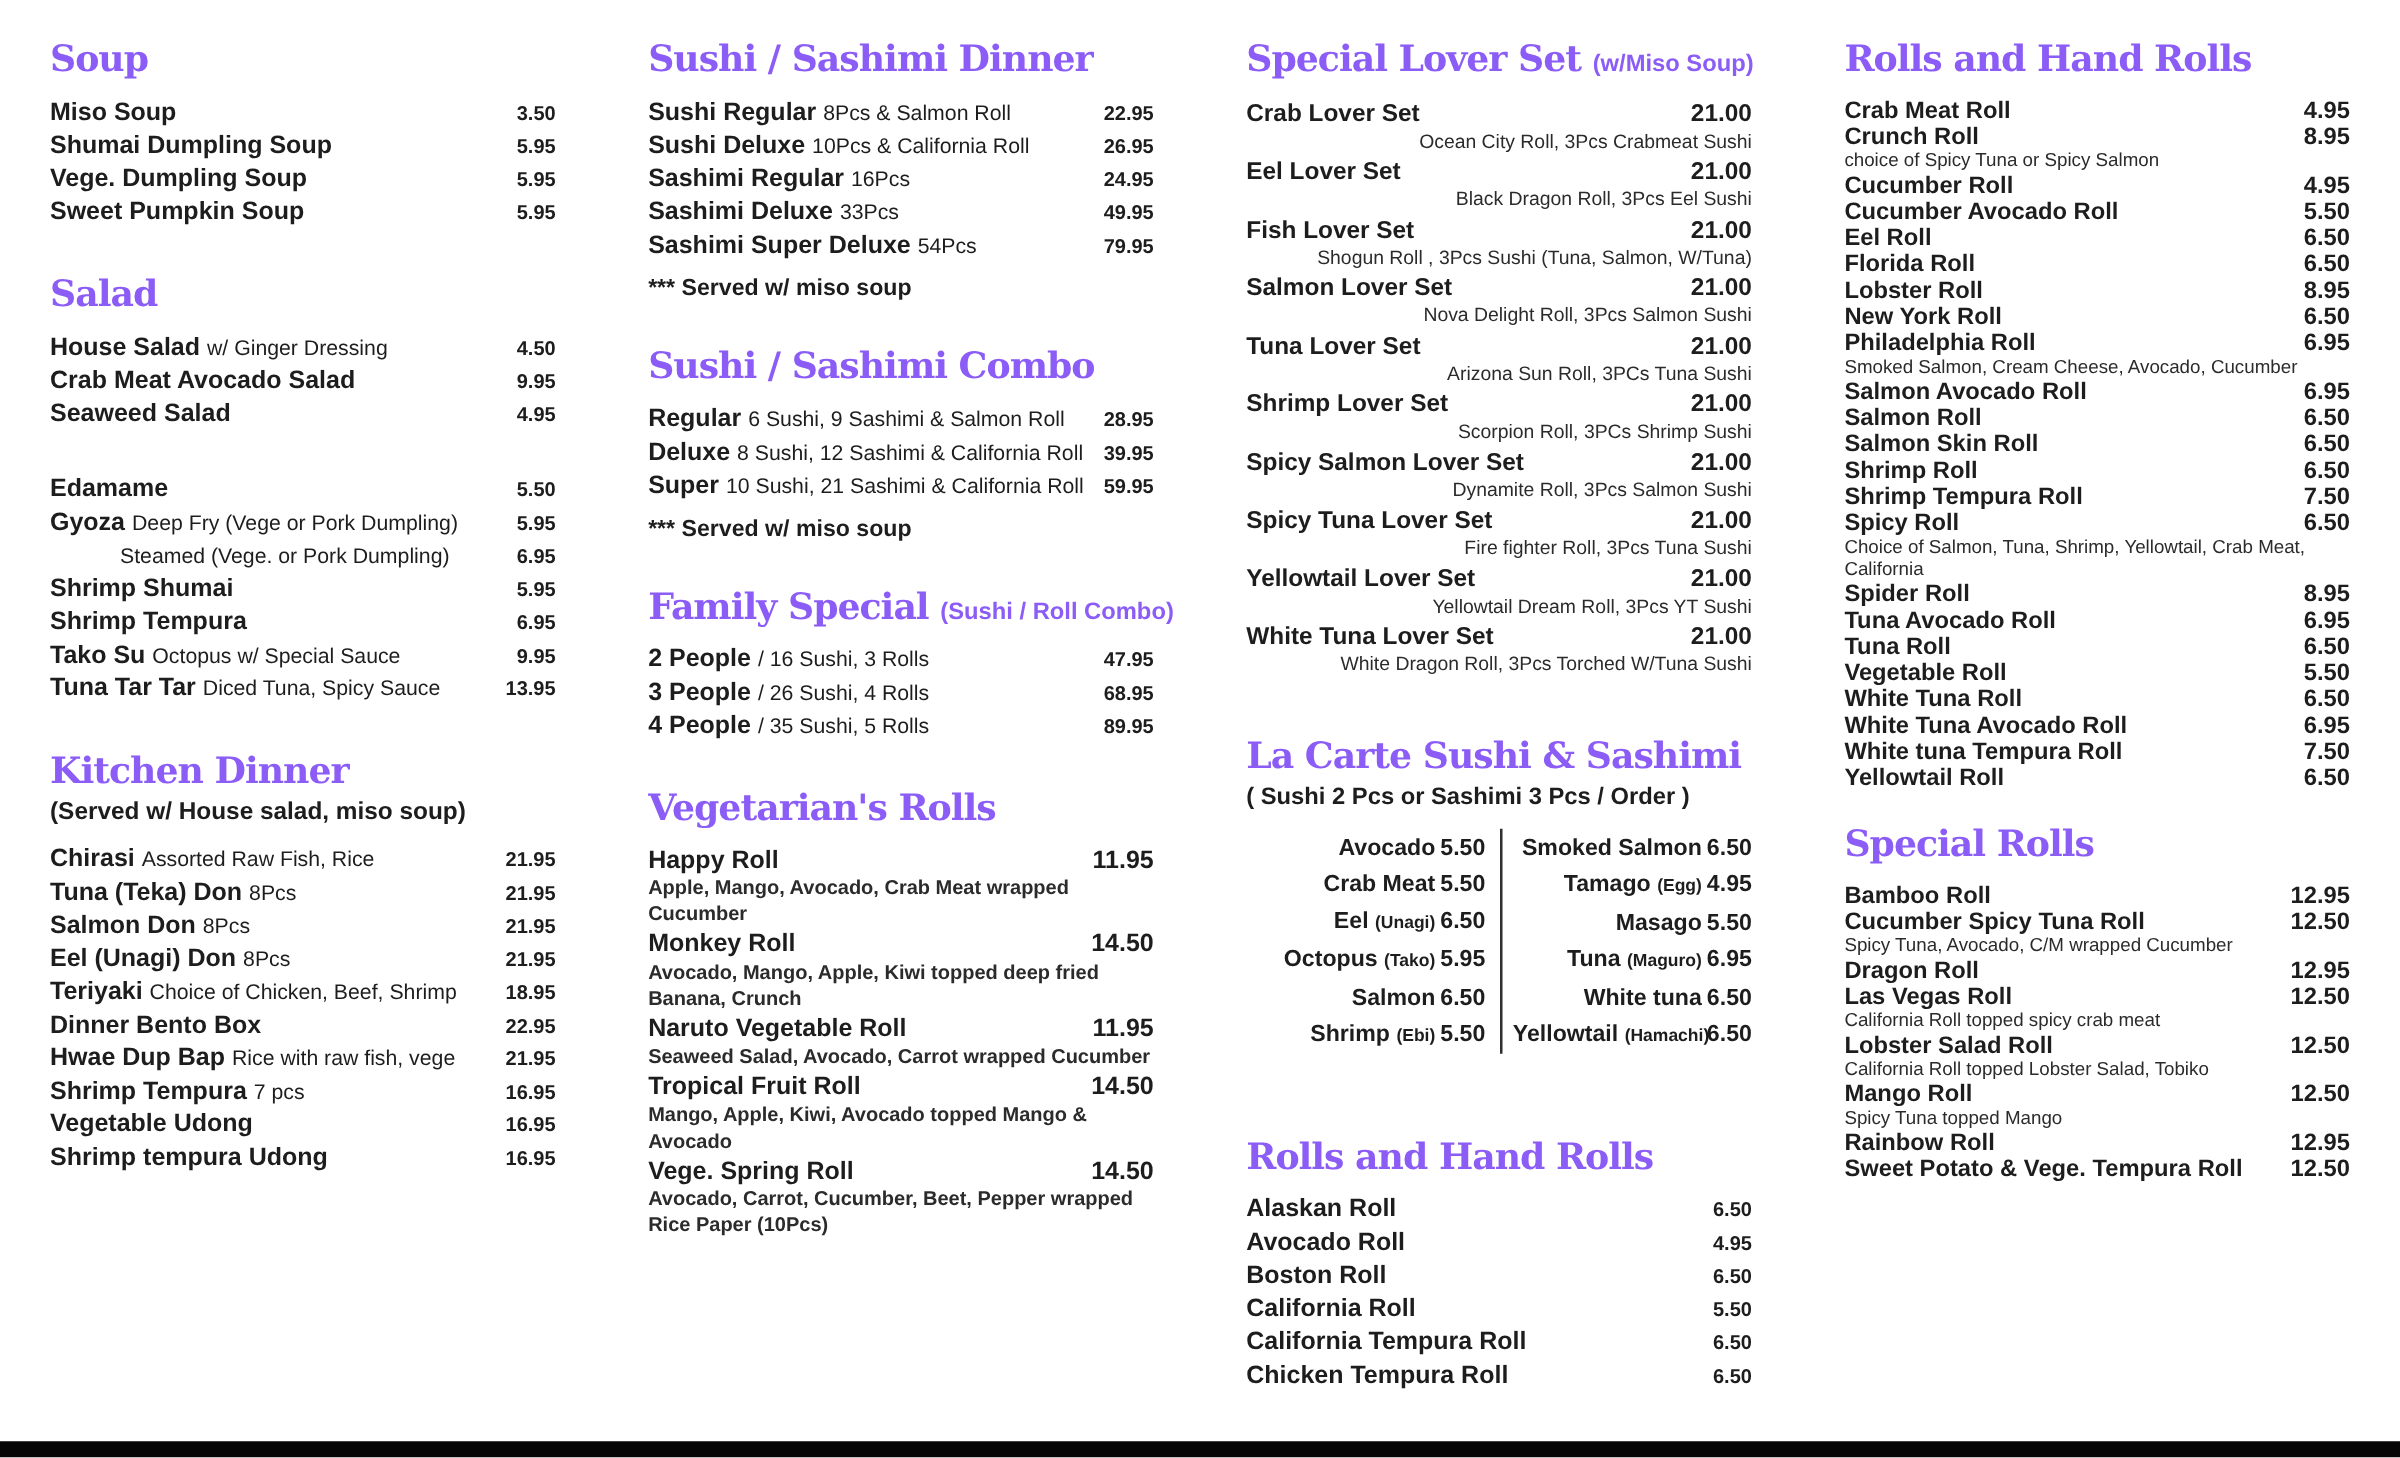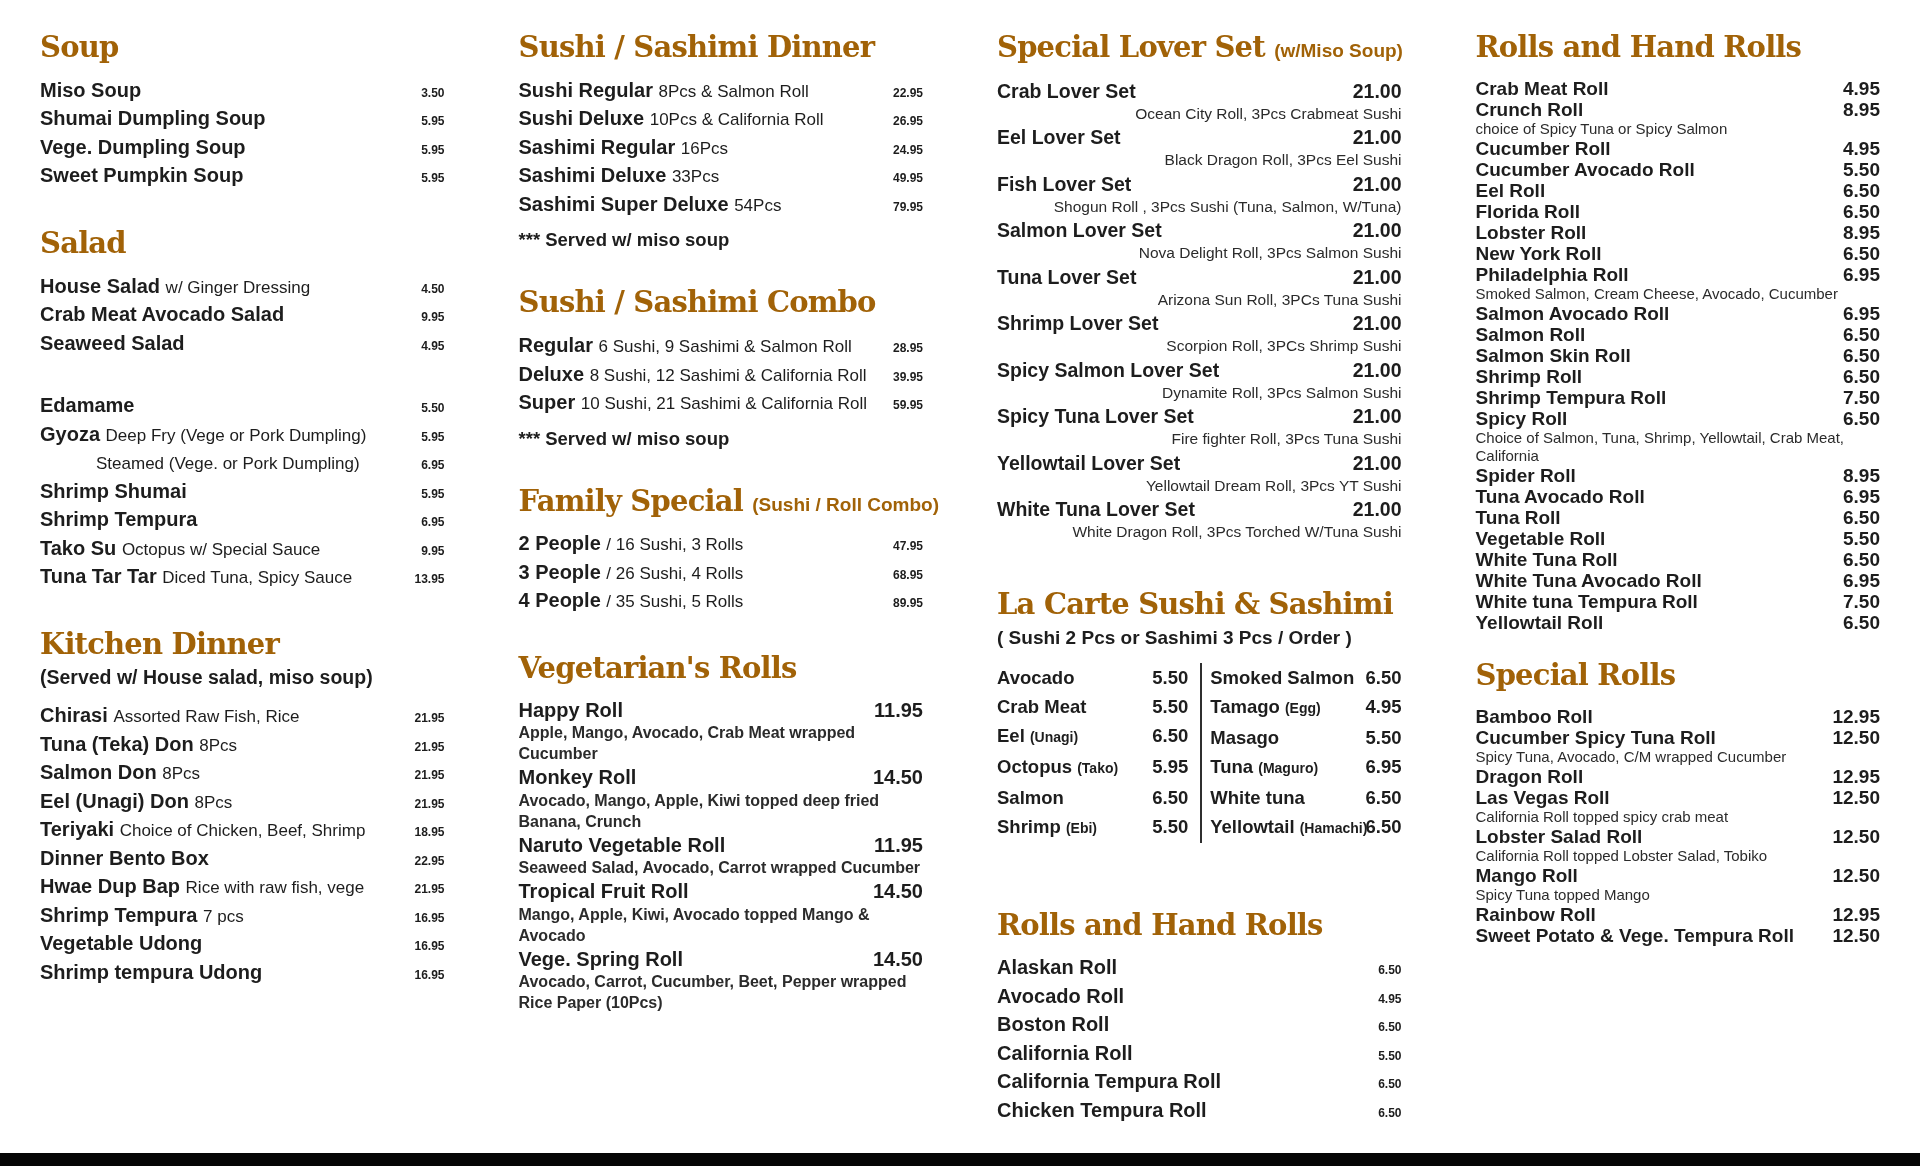--- a/index.html
+++ b/index.html
@@ -18,60 +18,60 @@
     padding:30px 40px 0 40px;
   }
   .col { min-width:0; }
   .section { margin-bottom:34px; }
   .sec-title {
     font-family:"DejaVu Serif", serif;
     font-weight:700;
     font-size:29px;
     line-height:1.2;
     letter-spacing:-0.8px;
-    color:#a16207;
+    color:#8b5cf6;
     margin:0 0 13px 0;
     white-space:nowrap;
   }
   .sec-title .suffix {
     font-family:"Liberation Sans", sans-serif;
     font-size:19px; font-weight:700; letter-spacing:0;
   }
   .sec-subtitle { font-weight:700; font-size:19.5px; margin:-8px 0 14px 0; }
   .item { display:flex; align-items:baseline; }
   .item .left { flex:1; min-width:0; }
   .nm { font-weight:700; }
   .inl { font-weight:400; }
   .price { font-weight:700; margin-left:10px; white-space:nowrap; }
   .note { font-weight:700; font-size:18.5px; margin-top:9px; }
   .desc { color:#2b2b2b; }
   .item.indent { padding-left:56px; }
 
   
   .roomy .item { font-size:20px; line-height:25.5px; }
   .roomy .inl { font-size:17px; }
-  .roomy .price { font-size:12px; }
+  .roomy .price { font-size:16px; }
 
   
   .veg .item { font-size:20px; line-height:23.5px; }
   .veg .desc { font-size:16px; line-height:21px; margin-bottom:2px;font-weight:bold; }
   .veg .price { font-size:20px; }
 
   
   .pairs { margin-bottom:44px; }
   .pairs .item { font-size:19.5px; line-height:26px; }
   .pairs .desc { font-size:15.5px; line-height:20.5px;text-align:right; }
   .pairs .price { font-size:19.5px; }
 
   
   .lacarte { margin-bottom:65px; }
   .lacarte .cols { display:flex; }
   .lacarte .sub { flex:1; min-width:0; }
   .lacarte .sub.right { border-left:2px solid #2f2f2f; padding-left:8px; margin-left:12px; }
-  .lacarte .item { font-size:18.5px; line-height:29px; white-space:nowrap; }
+  .lacarte .item { font-size:18.5px; line-height:29px; white-space:nowrap;text-align:right; }
   .lacarte .inl { font-size:14px; font-weight:700; }
   .lacarte .price { font-size:18.5px; margin-left:4px; }
   .lacarte .sec-subtitle { font-size:19px; }
 
   
   .compact { margin-bottom:25px; }
   .compact .item { font-size:19px; line-height:21px; }
   .compact .price { font-size:19px; }
   .compact .desc { font-size:15px; line-height:18px; }
 

